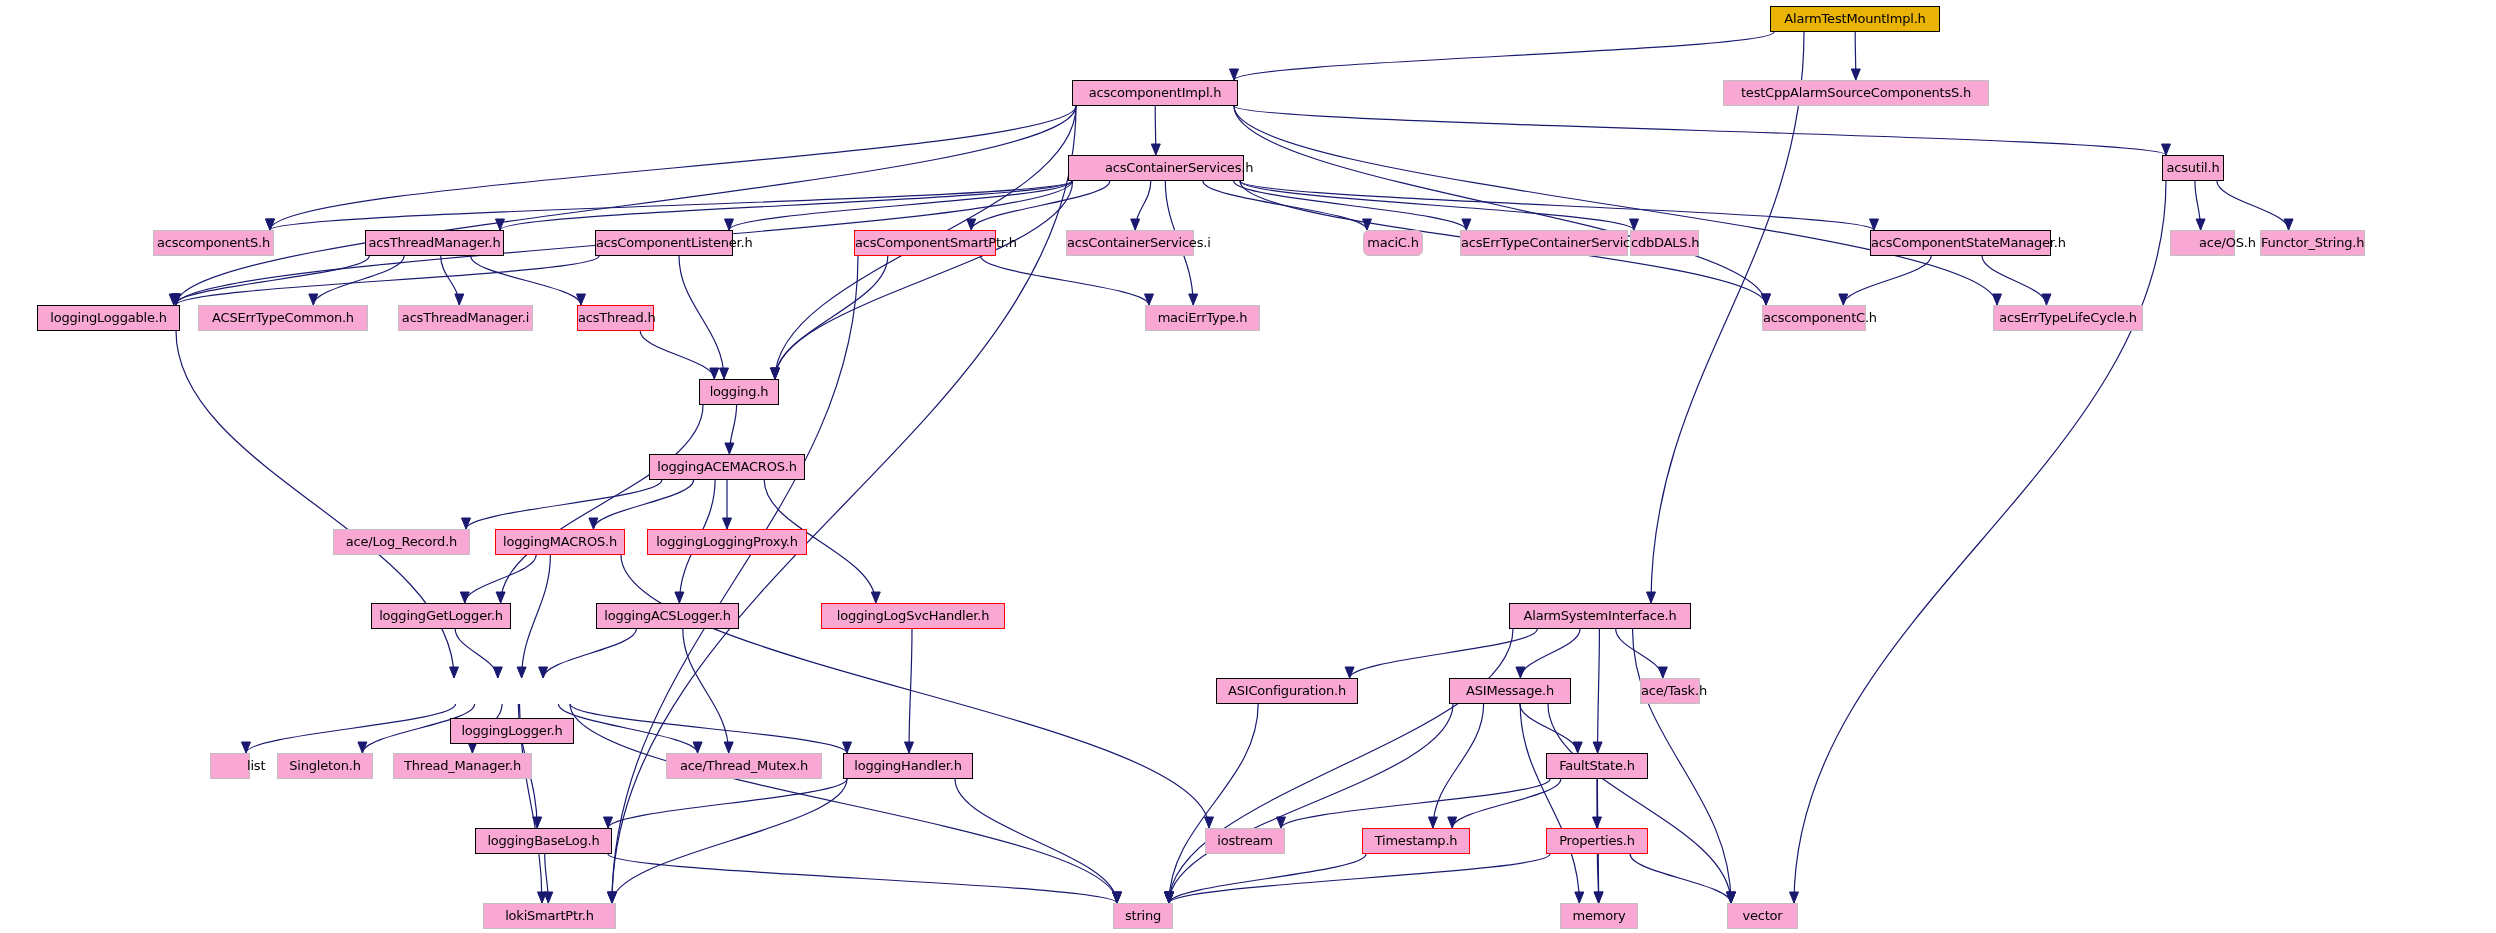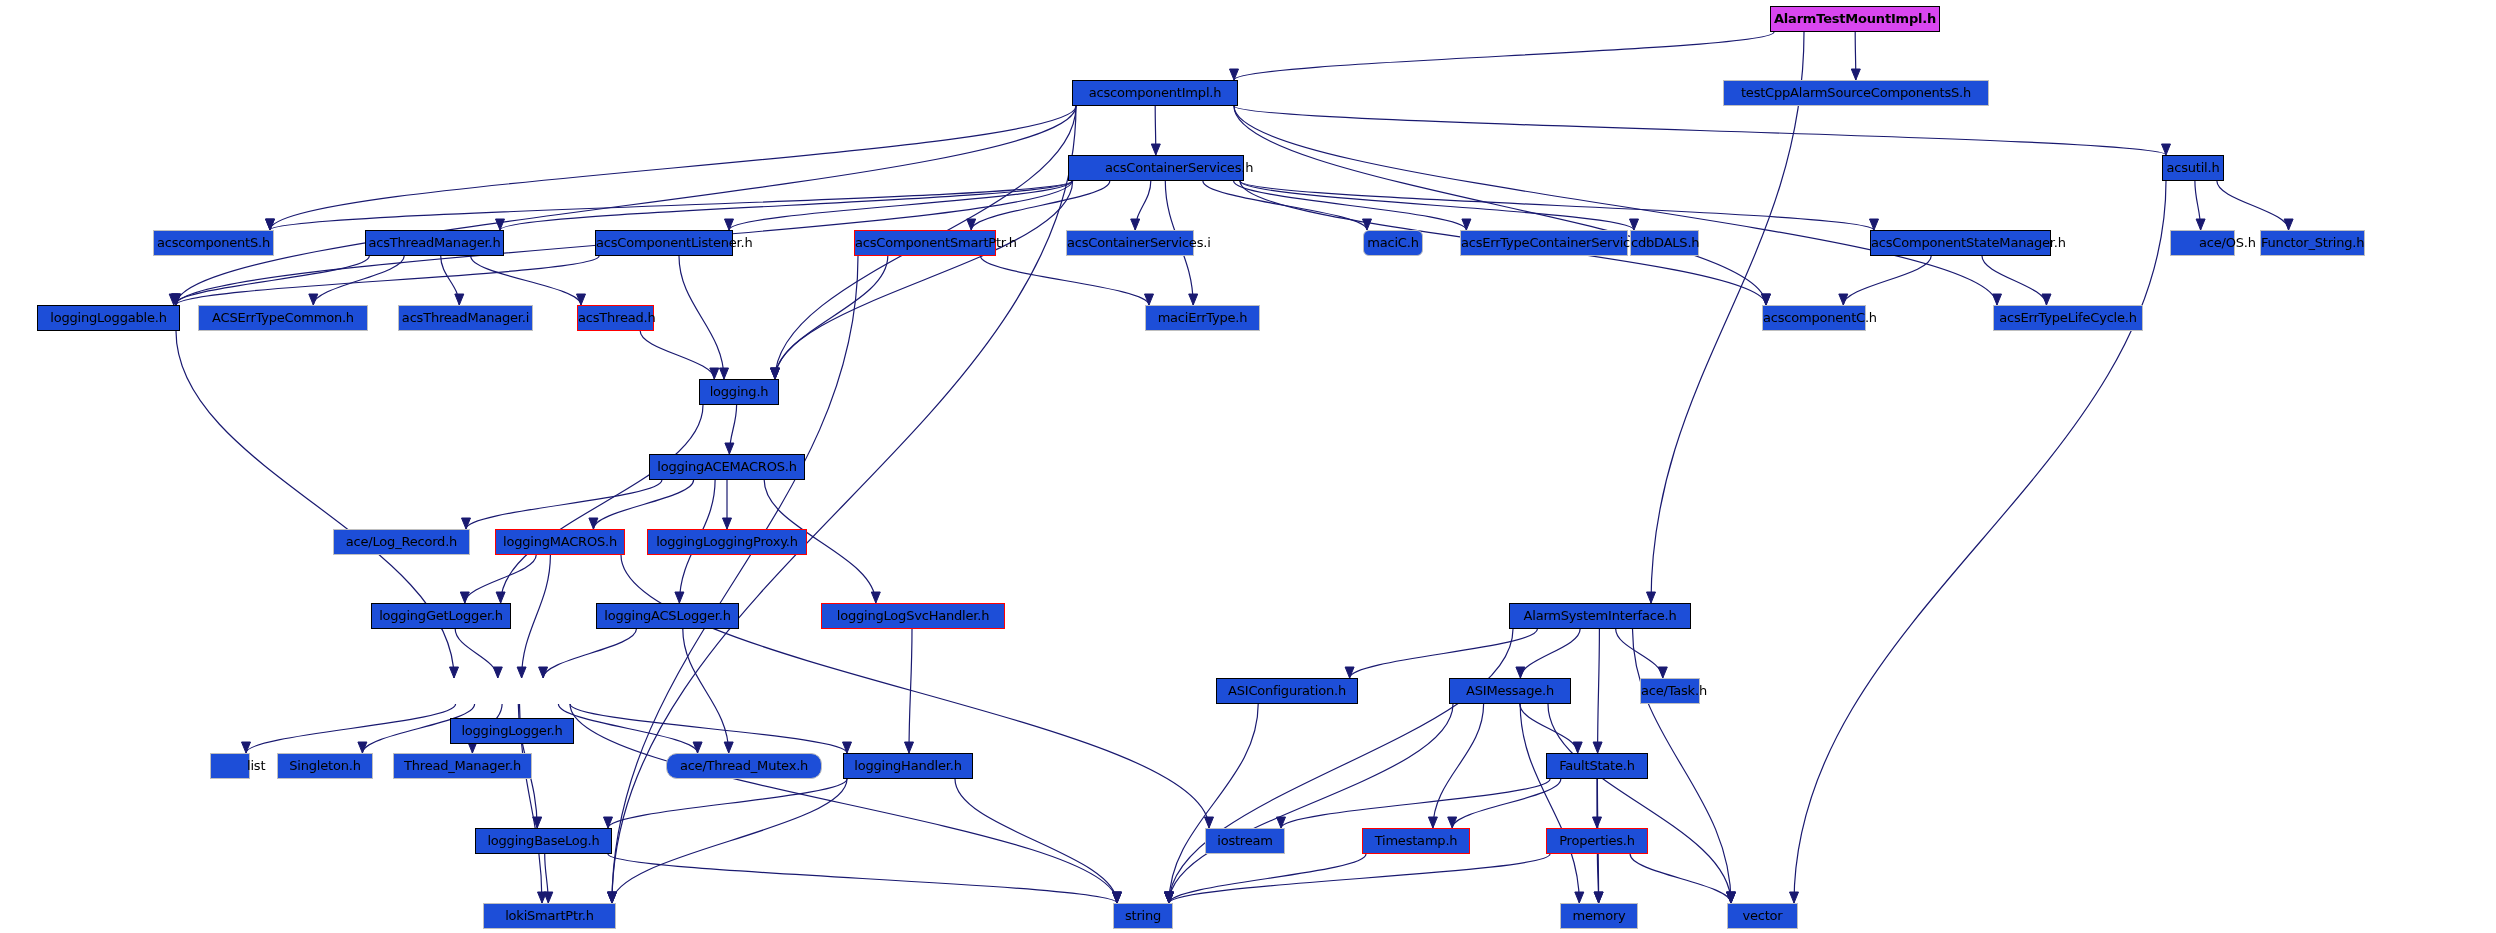--- a/index.html
+++ b/index.html
@@ -1,26 +1,26 @@
 <!DOCTYPE html>
 <html><head>
 <meta charset="utf-8">
 <style>
   html, body { margin: 0; padding: 0; background: #ffffff; }
   body { width: 2496px; height: 933px; position: relative; overflow: hidden;
          font-family: "DejaVu Sans", sans-serif; }
   #graph { position: absolute; left: 0; top: 0; width: 2496px; height: 933px; }
   .node { position: absolute; box-sizing: border-box; height: 26px;
-          background: #1d4ed8; border: 1px solid #000000;
+          background: #f9a8d4; border: 1px solid #000000;
           font-size: 13px; color: #000000; line-height: 24px;
           text-align: center; white-space: nowrap; letter-spacing: -0.2px;
           cursor: pointer; }
   .node.ext { border-color: #bfbfbf; }
   .node.undoc { border-color: #ff0000; }
-  .node.root { background: #d946ef; border-color: #000000; cursor: default; font-weight: bold; }
+  .node.root { background: #eab308; border-color: #000000; cursor: default; }
   .edge { fill: none; stroke: #191970; stroke-width: 1.2; }
   .arrow { fill: #191970; stroke: #191970; stroke-width: 1; }
 </style>
 </head>
 <body>
 
 <svg id="graph" xmlns="http://www.w3.org/2000/svg" width="2496" height="933">
   <g id="edges">
       <path class="edge" d="M1774,32 C1774,51.2 1234,60.8 1234,80"></path>
       <polygon class="arrow" points="1234,80 1229.5,69 1238.5,69"></polygon>
@@ -231,21 +231,21 @@
     <div class="node " style="left: 596px; top: 603px; width: 143px;">loggingACSLogger.h</div>
     <div class="node undoc" style="left: 821px; top: 603px; width: 184px;">loggingLogSvcHandler.h</div>
     <div class="node " style="left: 1509px; top: 603px; width: 182px;">AlarmSystemInterface.h</div>
     <div class="node " style="left: 450px; top: 678px; width: 124px; margin-top: 40px;">loggingLogger.h</div>
     <div class="node " style="left: 1216px; top: 678px; width: 142px;">ASIConfiguration.h</div>
     <div class="node " style="left: 1449px; top: 678px; width: 122px;">ASIMessage.h</div>
     <div class="node ext" style="left: 1640px; top: 678px; width: 60px;">ace/Task.h</div>
     <div class="node ext" style="left: 210px; top: 753px; width: 40px; padding-left: 36px;">list</div>
     <div class="node ext" style="left: 277px; top: 753px; width: 96px;">Singleton.h</div>
     <div class="node ext" style="left: 393px; top: 753px; width: 139px;">Thread_Manager.h</div>
-    <div class="node ext" style="left: 666px; top: 753px; width: 156px; border-radius: 11px;">ace/Thread_Mutex.h</div>
+    <div class="node ext" style="left: 666px; top: 753px; width: 156px;">ace/Thread_Mutex.h</div>
     <div class="node " style="left: 843px; top: 753px; width: 130px;">loggingHandler.h</div>
     <div class="node " style="left: 1546px; top: 753px; width: 102px;">FaultState.h</div>
     <div class="node " style="left: 475px; top: 828px; width: 137px;">loggingBaseLog.h</div>
     <div class="node ext" style="left: 1205px; top: 828px; width: 80px;">iostream</div>
     <div class="node undoc" style="left: 1362px; top: 828px; width: 108px;">Timestamp.h</div>
     <div class="node undoc" style="left: 1546px; top: 828px; width: 102px;">Properties.h</div>
     <div class="node ext" style="left: 483px; top: 903px; width: 133px;">lokiSmartPtr.h</div>
     <div class="node ext" style="left: 1113px; top: 903px; width: 60px;">string</div>
     <div class="node ext" style="left: 1560px; top: 903px; width: 78px;">memory</div>
     <div class="node ext" style="left: 1727px; top: 903px; width: 71px;">vector</div>

